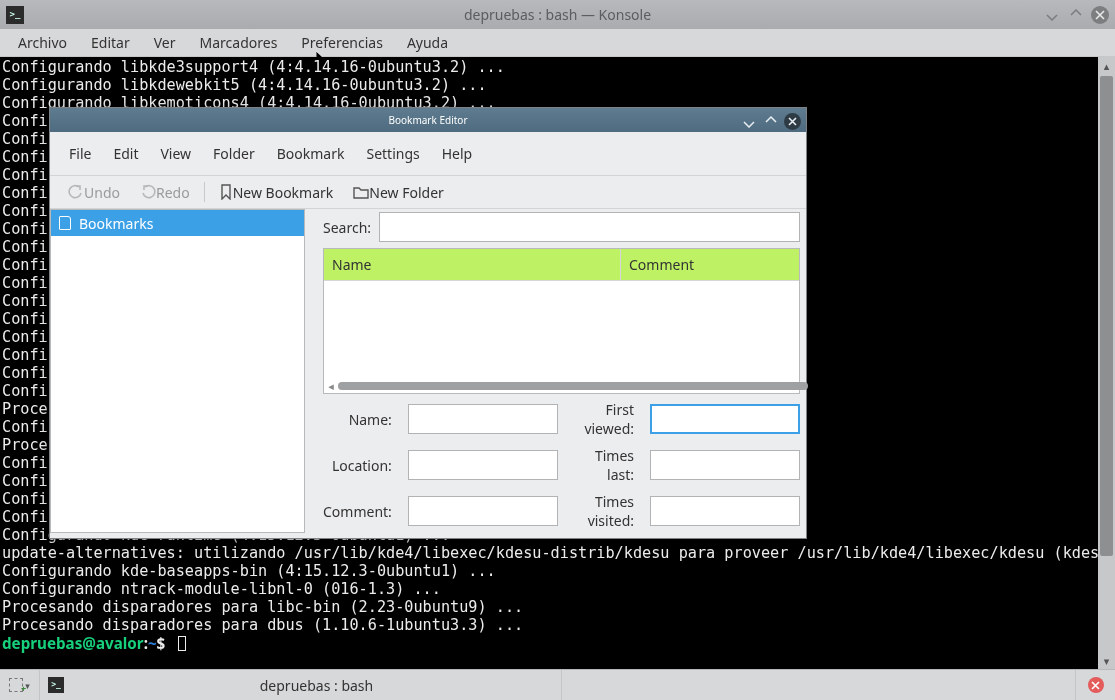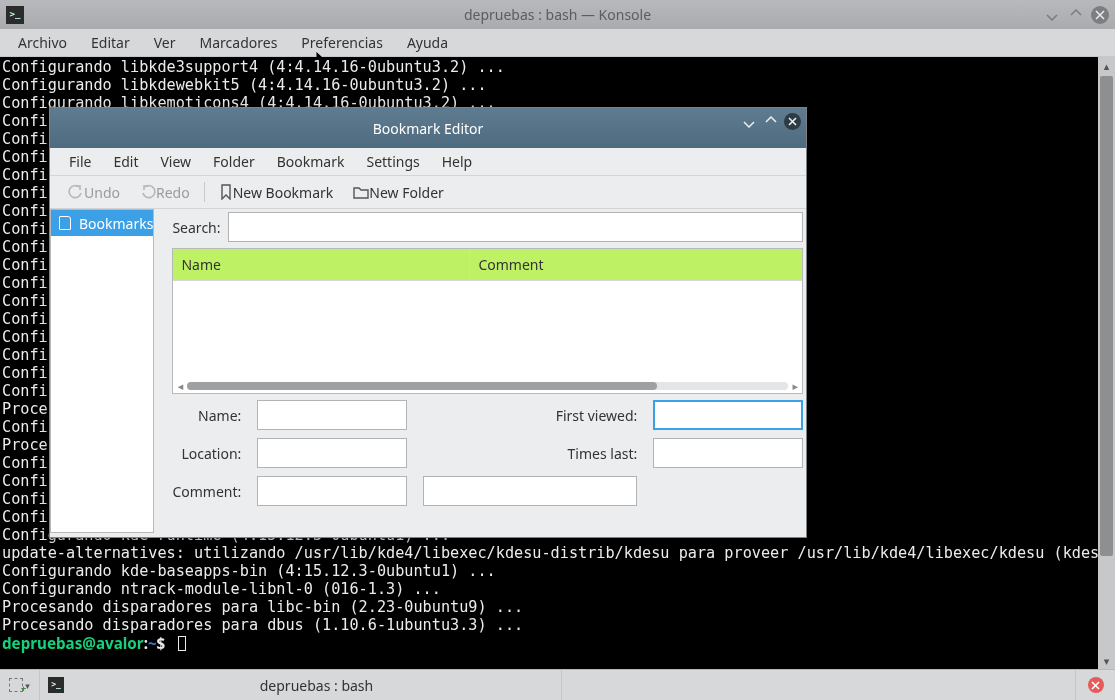--- a/index.html
+++ b/index.html
@@ -31,25 +31,25 @@
   .statusbar .newtab .ico::after{ content:"+"; position:absolute; right:-4px; bottom:-4px; font-size:9px; color:#3a8a3a; font-weight:bold;}
   .statusbar .newtab .dd { font-size:9px; color:#555; }
   .statusbar .tab { flex:1; display:flex; align-items:center; height:100%; border-right:1px solid #c4c5c6; padding-left:8px; gap:8px; }
   .statusbar .tab .tabicon { width:16px;height:16px;background:#2b2b2b;display:flex;align-items:center;justify-content:center; }
   .statusbar .tab .tabicon::after{content:">_";color:#cfe;font:700 8px/1 monospace;}
   .statusbar .tab .tablab { flex:1; text-align:center; color:#333; }
   .statusbar .closetab { width:40px; display:flex; align-items:center; justify-content:center; height:100%; border-left:1px solid #c4c5c6; }
   .statusbar .closetab .cx { width:16px;height:16px;border-radius:8px;background:#e45b5b;display:flex;align-items:center;justify-content:center;color:#fff;font-size:11px;}
   
   .dialog { position:absolute; left:49px; top:107px; width:758px; background:#ecedee; border:1px solid #7f8284; box-shadow:0 2px 8px rgba(0,0,0,.4); display:flex; flex-direction:column; }
-  .dialog .dtitle { height:40px; background:linear-gradient(#5e7b8f,#4e6b7f); color:#fff; display:flex; align-items:center; justify-content:center; position:relative; font-size:14px; }
+  .dialog .dtitle { height:24px; background:linear-gradient(#5e7b8f,#4e6b7f); color:#fff; display:flex; align-items:center; justify-content:center; position:relative; font-size:10px; }
   .dialog .dtitle .dctrl { position:absolute; right:5px; top:5px; display:flex; gap:5px; align-items:center;}
   .dialog .dtitle .dctrl .dc { width:17px;height:17px; color:#e8eef2; display:flex;align-items:center;justify-content:center; font-size:12px; cursor:pointer;}
   .dialog .dtitle .dctrl .dx { width:17px;height:17px;border-radius:9px;background:#2e3b44;color:#e8eef2;display:flex;align-items:center;justify-content:center;font-size:11px;}
-  .dialog .dmenu { height:28px; display:flex; align-items:center; padding-left:8px; border-bottom:1px solid #d3d4d5; }
+  .dialog .dmenu { height:44px; display:flex; align-items:center; padding-left:8px; border-bottom:1px solid #d3d4d5; }
   .dialog .dmenu .dmi { padding:4px 11px; cursor:pointer; }
   .dialog .dtool { height:33px; display:flex; align-items:center; padding-left:8px; border-bottom:1px solid #d3d4d5; }
   .dialog .dtool .tb { display:flex; align-items:center; padding:3px 10px; cursor:pointer; }
   .dialog .dtool .tb.dis { color:#9a9b9c; }
   .dialog .dtool .sep { width:1px; height:20px; background:#c8c9ca; margin:0 4px; }
   .dialog .body { display:flex; }
   .dialog .tree { width:255px; background:#fff; border:1px solid #b8b9ba; margin:0 12px 4px 0; }
   .dialog .tree .troot { height:26px; background:#3ca0e6; color:#fff; display:flex; align-items:center; gap:8px; padding-left:8px; }
   .dialog .tree .troot .bi { width:12px;height:14px;border:1.5px solid #fff;border-radius:1px 3px 1px 1px;}
   .dialog .right { flex:1; padding:3px 6px 8px 6px; display:flex; flex-direction:column; gap:6px; }
@@ -264,17 +264,18 @@
         <label>First viewed:</label>
         <input type="text" class="hl" style="">
 
         <label>Location:</label>
         <input type="text" style="">
         <label>Times last:</label>
         <input type="text" style="">
 
         <label>Comment:</label>
         <input type="text" style="">
+        <label>Times visited:</label>
         <input type="text" style="">
       </div>
     </div>
   </div>
 </div>
 
 </body></html>

